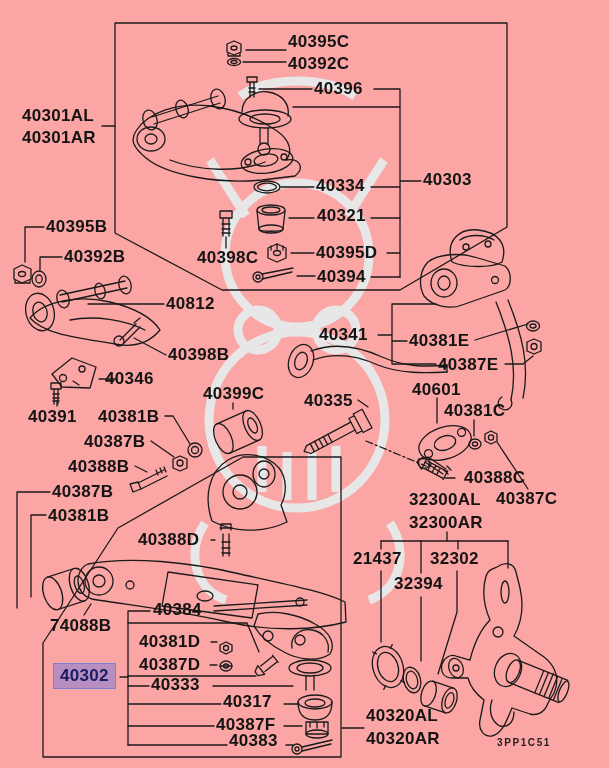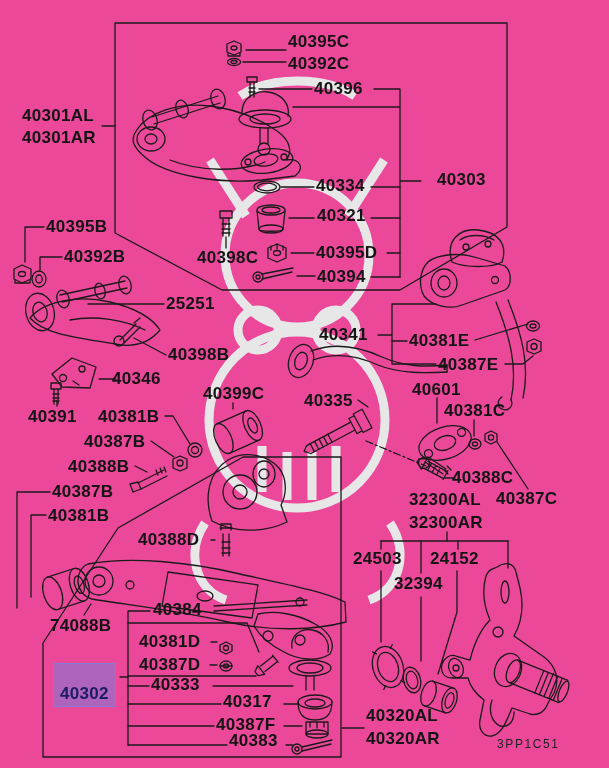--- a/index.html
+++ b/index.html
@@ -1,23 +1,23 @@
 <!DOCTYPE html>
 <html><head>
 <meta charset="utf-8">
 <style>
   html,body{margin:0;padding:0;background:#fff;}
-  .stage{position:relative;width:609px;height:768px;background:#ec4899;
+  .stage{position:relative;width:609px;height:768px;background:#fca5a5;
          font-family:"Liberation Sans",sans-serif;overflow:hidden;}
   .art{position:absolute;left:0;top:0;}
   .lbl{position:absolute;font-size:17px;font-weight:bold;color:#141414;
        letter-spacing:0.3px;white-space:nowrap;line-height:1;}
   .lbl.hl{background:rgba(124,124,214,0.55);border:1.5px solid #7d7dd6;
-          color:#1c1c66;padding:21px 6px 4px 6px;margin:-5px 0 0 -7px;}
-  .code{position:absolute;font-size:12px;font-weight:normal;letter-spacing:1.6px;
+          color:#1c1c66;padding:3px 6px 4px 6px;margin:-5px 0 0 -7px;}
+  .code{position:absolute;font-size:10px;font-weight:bold;letter-spacing:1.6px;
         color:#222;white-space:nowrap;}
 </style>
 </head>
 <body>
 
 <div class="stage">
 
 <svg class="art" width="609" height="768" viewBox="0 0 609 768">
 
   <g stroke="#e7e7e7" stroke-width="9" fill="none">
@@ -364,50 +364,50 @@
     </g>
   </g>
 </svg>
 
 <div class="lbl" style="left:288px;top:33px">40395C</div>
 <div class="lbl" style="left:288px;top:55px">40392C</div>
 <div class="lbl" style="left:314px;top:80px">40396</div>
 <div class="lbl" style="left:22px;top:107px">40301AL</div>
 <div class="lbl" style="left:22px;top:129px">40301AR</div>
 <div class="lbl" style="left:316px;top:177px">40334</div>
-<div class="lbl" style="left:437px;top:171px">40303</div>
+<div class="lbl" style="left:423px;top:171px">40303</div>
 <div class="lbl" style="left:317px;top:207px">40321</div>
 <div class="lbl" style="left:46px;top:218px">40395B</div>
 <div class="lbl" style="left:64px;top:248px">40392B</div>
 <div class="lbl" style="left:197px;top:249px">40398C</div>
 <div class="lbl" style="left:316px;top:244px">40395D</div>
 <div class="lbl" style="left:317px;top:268px">40394</div>
-<div class="lbl" style="left:166px;top:295px">25251</div>
+<div class="lbl" style="left:166px;top:295px">40812</div>
 <div class="lbl" style="left:319px;top:326px">40341</div>
 <div class="lbl" style="left:409px;top:332px">40381E</div>
 <div class="lbl" style="left:438px;top:356px">40387E</div>
 <div class="lbl" style="left:168px;top:346px">40398B</div>
-<div class="lbl" style="left:112px;top:370px">40346</div>
+<div class="lbl" style="left:105px;top:370px">40346</div>
 <div class="lbl" style="left:28px;top:408px">40391</div>
 <div class="lbl" style="left:98px;top:408px">40381B</div>
 <div class="lbl" style="left:203px;top:385px">40399C</div>
 <div class="lbl" style="left:304px;top:392px">40335</div>
 <div class="lbl" style="left:412px;top:381px">40601</div>
 <div class="lbl" style="left:444px;top:402px">40381C</div>
 <div class="lbl" style="left:84px;top:433px">40387B</div>
 <div class="lbl" style="left:68px;top:458px">40388B</div>
-<div class="lbl" style="left:452px;top:469px">40388C</div>
+<div class="lbl" style="left:464px;top:469px">40388C</div>
 <div class="lbl" style="left:52px;top:483px">40387B</div>
 <div class="lbl" style="left:409px;top:491px">32300AL</div>
 <div class="lbl" style="left:496px;top:490px">40387C</div>
 <div class="lbl" style="left:48px;top:507px">40381B</div>
 <div class="lbl" style="left:409px;top:514px">32300AR</div>
 <div class="lbl" style="left:138px;top:531px">40388D</div>
-<div class="lbl" style="left:353px;top:550px">24503</div>
-<div class="lbl" style="left:430px;top:550px">24152</div>
+<div class="lbl" style="left:353px;top:550px">21437</div>
+<div class="lbl" style="left:430px;top:550px">32302</div>
 <div class="lbl" style="left:394px;top:575px">32394</div>
 <div class="lbl" style="left:153px;top:601px">40384</div>
 <div class="lbl" style="left:50px;top:617px">74088B</div>
 <div class="lbl" style="left:139px;top:633px">40381D</div>
 <div class="lbl" style="left:139px;top:656px">40387D</div>
 <div class="lbl hl" style="left:60px;top:668px">40302</div>
 <div class="lbl" style="left:151px;top:676px">40333</div>
 <div class="lbl" style="left:223px;top:693px">40317</div>
 <div class="lbl" style="left:216px;top:716px">40387F</div>
 <div class="lbl" style="left:366px;top:707px">40320AL</div>

